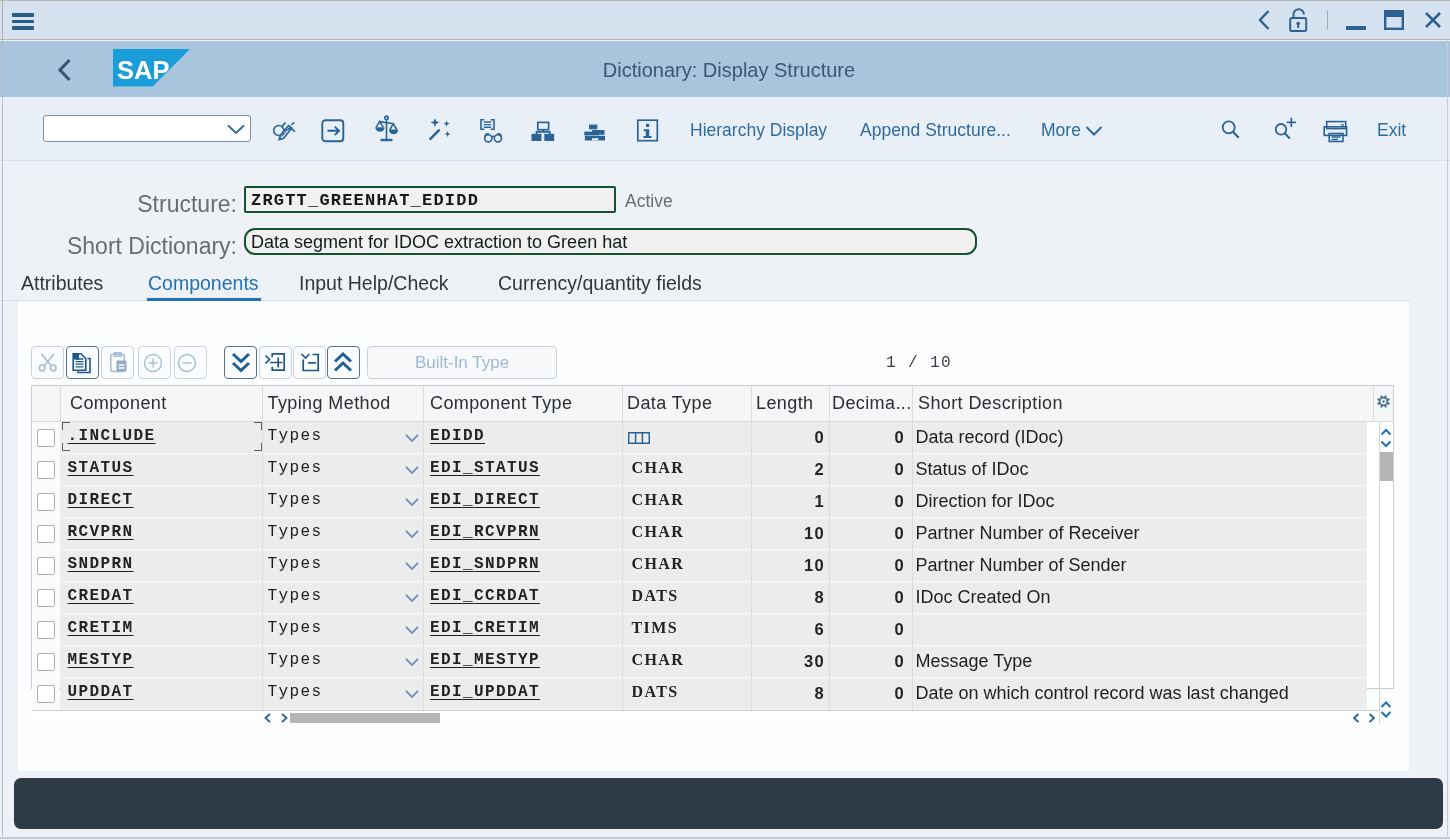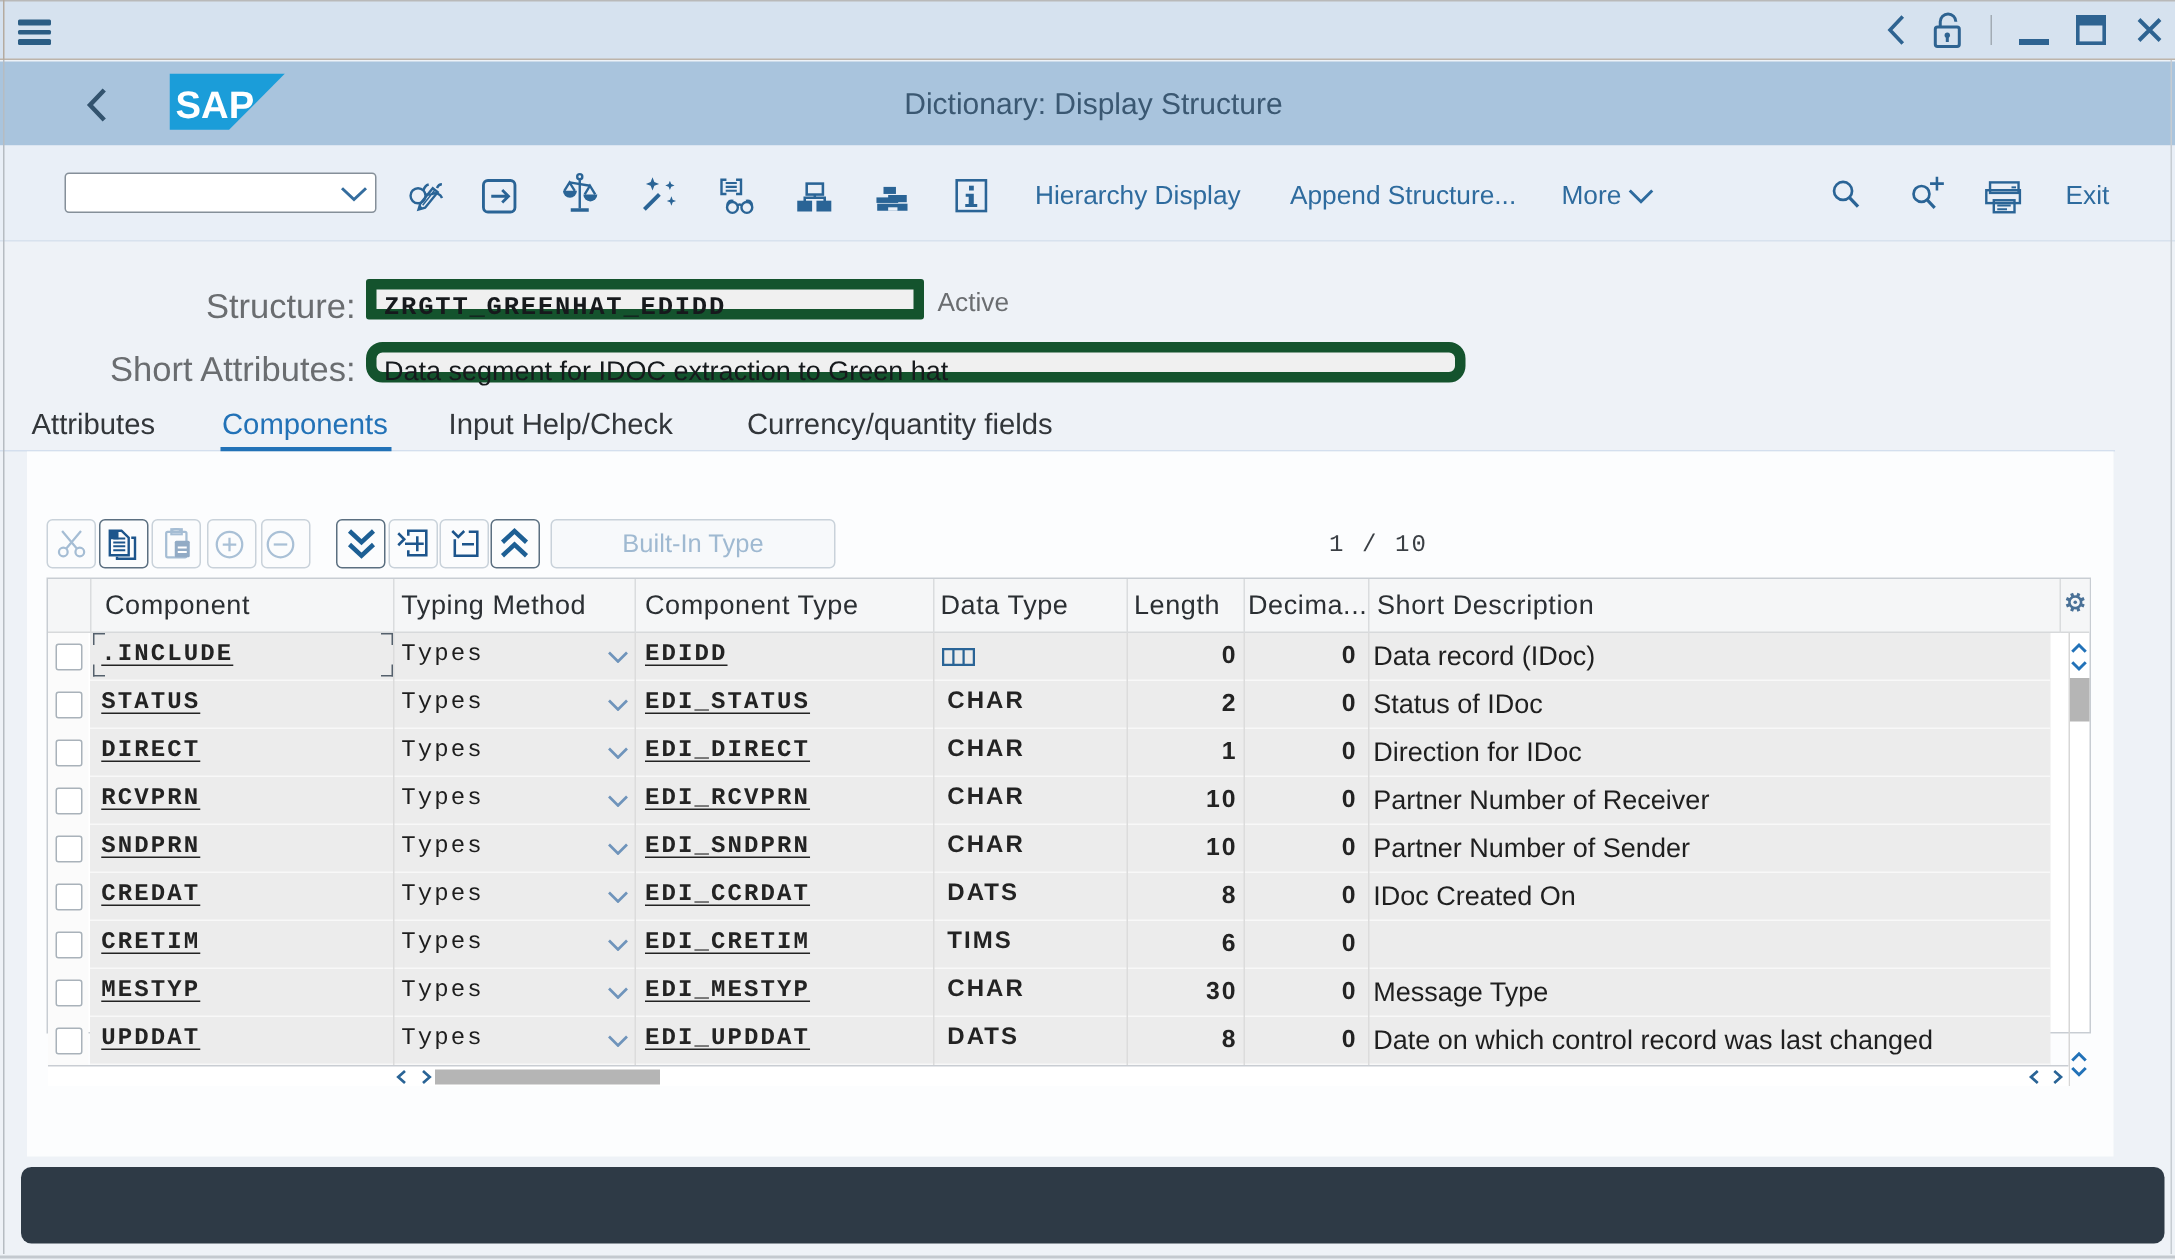--- a/index.html
+++ b/index.html
@@ -12,21 +12,21 @@
   .hbar { position:absolute; left:12px; width:22px; height:3.5px; background:#2b5d84; border-radius:1px; }
   
   #header { left:0; top:41px; width:1450px; height:56px; background:#a9c4dd; }
   #title { left:4px; top:59px; width:1450px; text-align:center; font-size:20px; color:#3b5872; }
   
   #toolbar { left:0; top:97px; width:1450px; height:64px; background:#e9eff7; border-bottom:1px solid #d8e2ee; }
   #combo { left:43px; top:115px; width:208px; height:27px; background:#fff; border:1px solid #858f99; border-radius:3px; }
   .tbtxt { top:120px; font-size:17.5px; color:#2e6b9e; }
   
   .flabel { font-size:23px; color:#6a6d70; text-align:right; width:220px; left:17px; }
-  .finput { left:244px; height:27px; background:#f0f0f0; border:7px solid #14532d; border-radius:2px; font-size:18px; color:#16191c; line-height:25px; padding-left:5px; }
+  .finput { left:244px; height:27px; background:#f0f0f0; border:2px solid #14532d; border-radius:2px; font-size:18px; color:#16191c; line-height:25px; padding-left:5px; }
   
   .tab { top:272px; font-size:19.5px; color:#32363a; }
   #tabline { left:0; top:300px; width:1410px; height:1px; background:#d4dfee; }
   #tabsel { left:147px; top:298px; width:114px; height:3px; background:#2272b7; }
   
   #panel { left:18px; top:301px; width:1391px; height:470px; background:#fcfdfe; }
   
   .gbtn { top:346px; width:33px; height:33px; border:1px solid #c9d2da; border-radius:4px; background:#fbfcfd; }
   .gbtn.en { border-color:#5b6f80; }
   #builtin { left:367px; top:346px; width:190px; height:33px; border:1px solid #c9d2da; border-radius:4px; background:#f7f9fb; text-align:center; line-height:31px; font-size:17px; color:#9fb9d1; }
@@ -34,21 +34,21 @@
   
   #table { left:31px; top:385px; width:1363px; height:304px; border:1px solid #c8cdd3; background:#fff; }
   #thead { left:0; top:0; width:1361px; height:36px; background:#f5f6f7; border-bottom:1px solid #d7d9db; }
   .th { top:7px; font-size:18px; letter-spacing:0.4px; color:#2b2f33; position:absolute; }
   .row { position:absolute; left:27.5px; width:1307px; height:32px; background:#ececec; border-bottom:1px solid #f8f8f8; }
   .cbcell { position:absolute; left:-27.5px; top:0; width:27px; height:32px; background:#fbfbfb; }
   .cb { position:absolute; left:5px; top:7px; width:18px; height:18px; background:#fff; border:1px solid #a9b2ba; border-radius:2px; }
   .comp { position:absolute; left:8px; top:5px; font-family:"Liberation Mono",monospace; font-weight:bold; font-size:16px; letter-spacing:1.4px; color:#232323; text-decoration:underline; text-underline-offset:3px; }
   .typ { position:absolute; left:208px; top:5px; font-family:"Liberation Mono",monospace; font-size:16px; letter-spacing:1.4px; color:#1d1d1d; }
   .ctype { position:absolute; left:370.5px; top:5px; font-family:"Liberation Mono",monospace; font-weight:bold; font-size:16px; letter-spacing:1.4px; color:#232323; text-decoration:underline; text-underline-offset:3px; }
-  .dtype { position:absolute; left:572px; top:5px; font-family:Liberation Sans, sans-serif; font-weight:bold; font-size:16px; letter-spacing:1.4px; color:#232323; }
+  .dtype { position:absolute; left:572px; top:5px; font-family:Liberation Serif, serif; font-weight:bold; font-size:16px; letter-spacing:1.4px; color:#232323; }
   .len { position:absolute; left:600px; top:6px; width:165.5px; text-align:right; font-family:"Liberation Sans",sans-serif; font-weight:bold; font-size:16.5px; letter-spacing:1.3px; color:#232323; }
   .dec { position:absolute; left:680px; top:6px; width:165.5px; text-align:right; font-family:"Liberation Sans",sans-serif; font-weight:bold; font-size:16.5px; letter-spacing:1.3px; color:#232323; }
   .sdesc { position:absolute; left:856px; top:5px; font-size:18px; color:#1f1f1f; }
   .vline { position:absolute; top:0; width:1px; height:32px; background:#dcdcdc; }
   .ddv { position:absolute; left:345.5px; top:12px; width:14px; height:8px; }
   
   #footer { left:14px; top:778px; width:1429px; height:51px; background:#2e3a46; border-radius:7px; }
   svg { display:block; }
 </style>
 </head>
@@ -59,21 +59,21 @@
   <div class="hbar" style="top:26px"></div>
 </div>
 <div class="abs" id="header"></div>
 <div class="abs" id="title">Dictionary: Display Structure</div>
 <div class="abs" id="toolbar"></div>
 <div class="abs" id="combo"></div>
 
 <div class="abs flabel" style="top:191px">Structure:</div>
 <div class="abs finput mono" style="top:186px; width:372px; font-weight:bold; letter-spacing:1.2px; font-size:17px;">ZRGTT_GREENHAT_EDIDD</div>
 <div class="abs" style="left:625px; top:191px; font-size:17.5px; color:#6a6d70;">Active</div>
-<div class="abs flabel" style="top:233px">Short Attributes:</div>
+<div class="abs flabel" style="top:233px">Short Dictionary:</div>
 <div class="abs finput" style="top:228px; width:733px;border-radius:11px;">Data segment for IDOC extraction to Green hat</div>
 
 <div class="abs tab" style="left:21px">Attributes</div>
 <div class="abs tab" style="left:148px; color:#2272b7;">Components</div>
 <div class="abs tab" style="left:299px">Input Help/Check</div>
 <div class="abs tab" style="left:498px">Currency/quantity fields</div>
 <div class="abs" id="tabline"></div>
 <div class="abs" id="tabsel"></div>
 
 <div class="abs" id="panel"></div>

